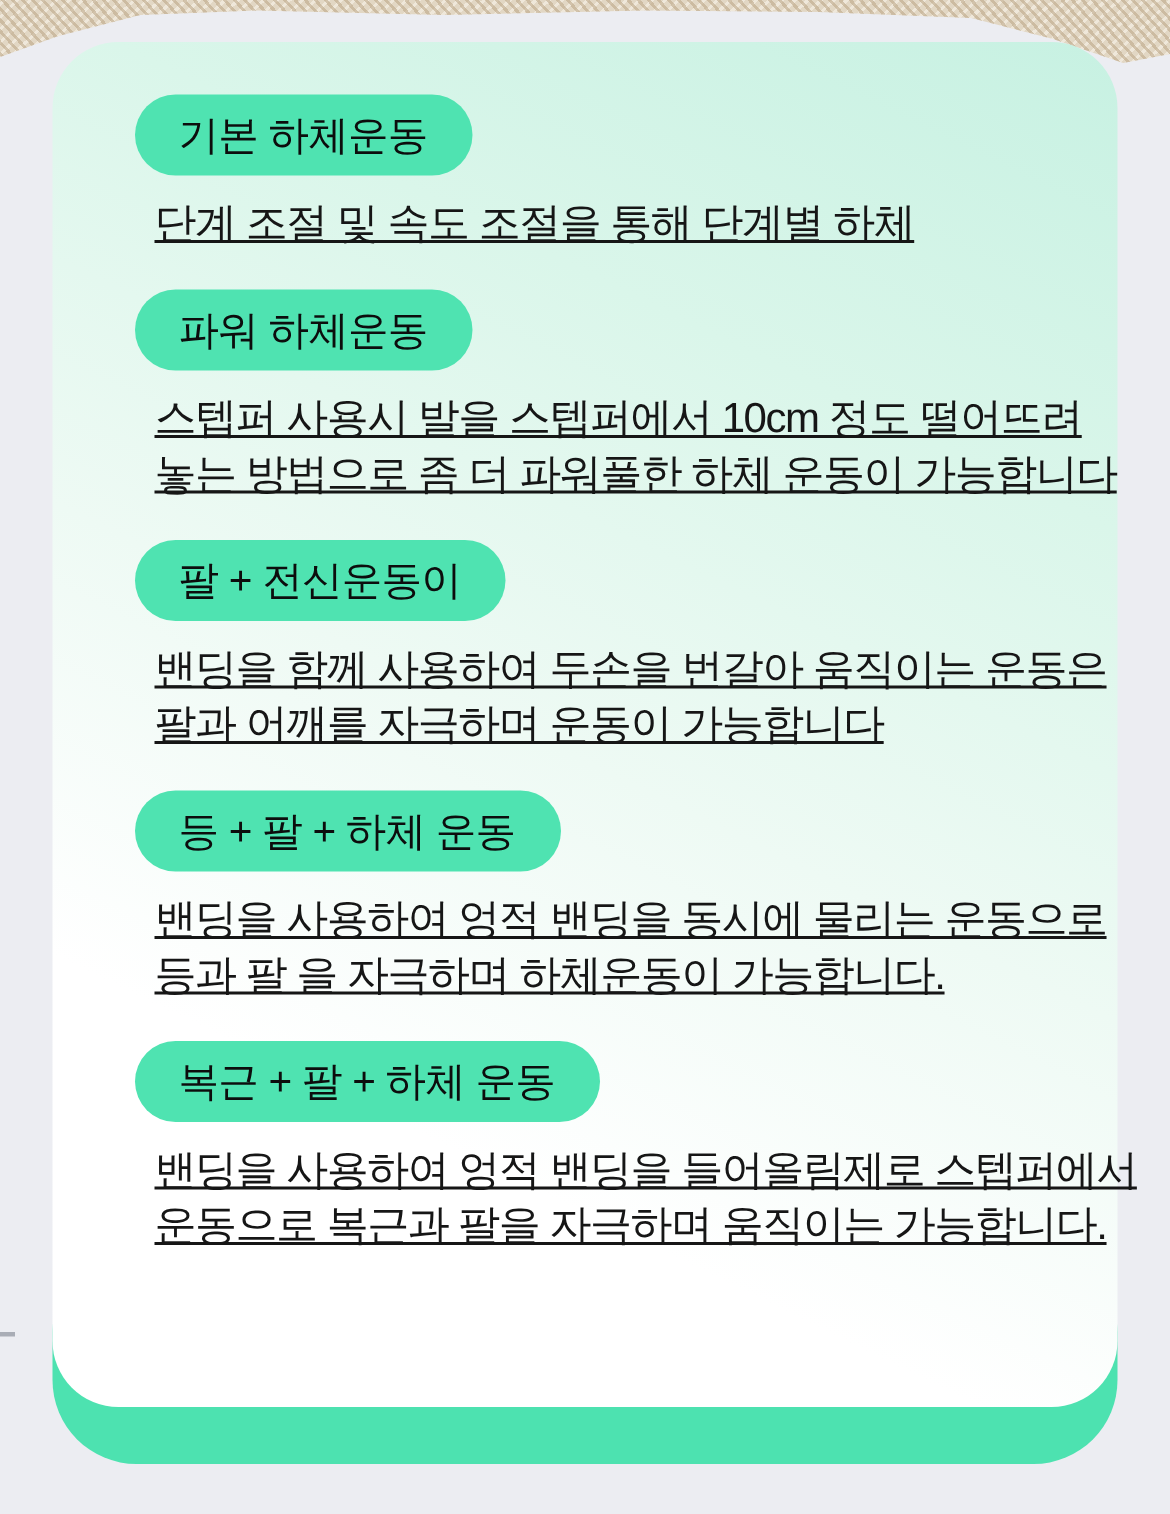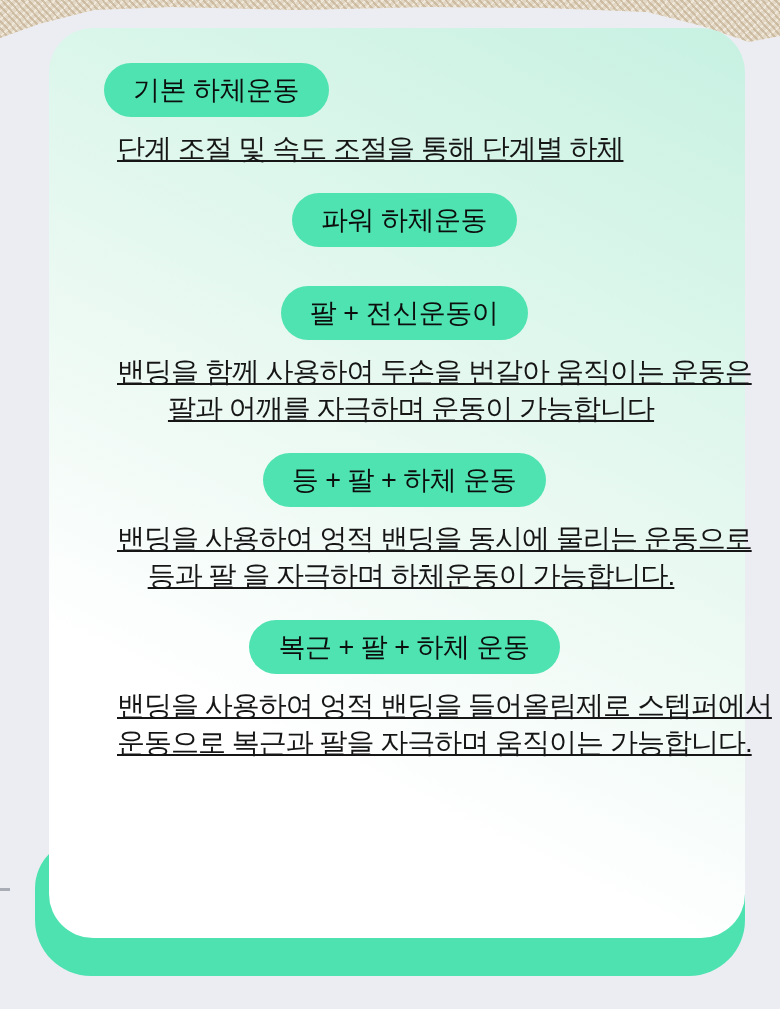--- a/index.html
+++ b/index.html
@@ -35,30 +35,30 @@
     left: 35px; right: 35px;
     top: 840px;
     height: 136px; 
     background: #4de2b0;
     border-radius: 48px 48px 56px 56px;
   }
 
   
   .card {
     position: absolute;
-    left: 49px; right: 35px;
+    left: 35px; right: 35px;
     top: 28px;
     height: 910px;
     border-radius: 44px;
     background: linear-gradient(206deg, #c7f1e2 0%, #daf6ea 26%, #eefaf4 52%, #ffffff 76%, #ffffff 100%);
     box-sizing: border-box;
     padding: 35px 40px 0 55px;
   }
 
-  .section + .section { margin-top: 26px; text-align: center; }
+  .section + .section { margin-top: 26px; }
 
   .badge {
     display: inline-block;
     background: #4fe3b1;
     color: #0c0d0d;
     font-size: 27px;
     font-weight: 500;
     line-height: 32px;
     letter-spacing: -0.5px;
     padding: 11px 30px 11px 29px;
@@ -97,20 +97,24 @@
 
   <div class="section">
     <div class="badge">기본 하체운동</div>
     <div class="desc">
       <span class="line">단계 조절 및 속도 조절을 통해 단계별 하체</span>
     </div>
   </div>
 
   <div class="section">
     <div class="badge">파워 하체운동</div>
+    <div class="desc">
+      <span class="line">스텝퍼 사용시 발을 스텝퍼에서 10cm 정도 떨어뜨려</span>
+      <span class="line">놓는 방법으로 좀 더 파워풀한 하체 운동이 가능합니다</span>
+    </div>
   </div>
 
   <div class="section">
     <div class="badge">팔 + 전신운동이</div>
     <div class="desc">
       <span class="line">밴딩을 함께 사용하여 두손을 번갈아 움직이는 운동은</span>
       <span class="line">팔과 어깨를 자극하며 운동이 가능합니다</span>
     </div>
   </div>
 

